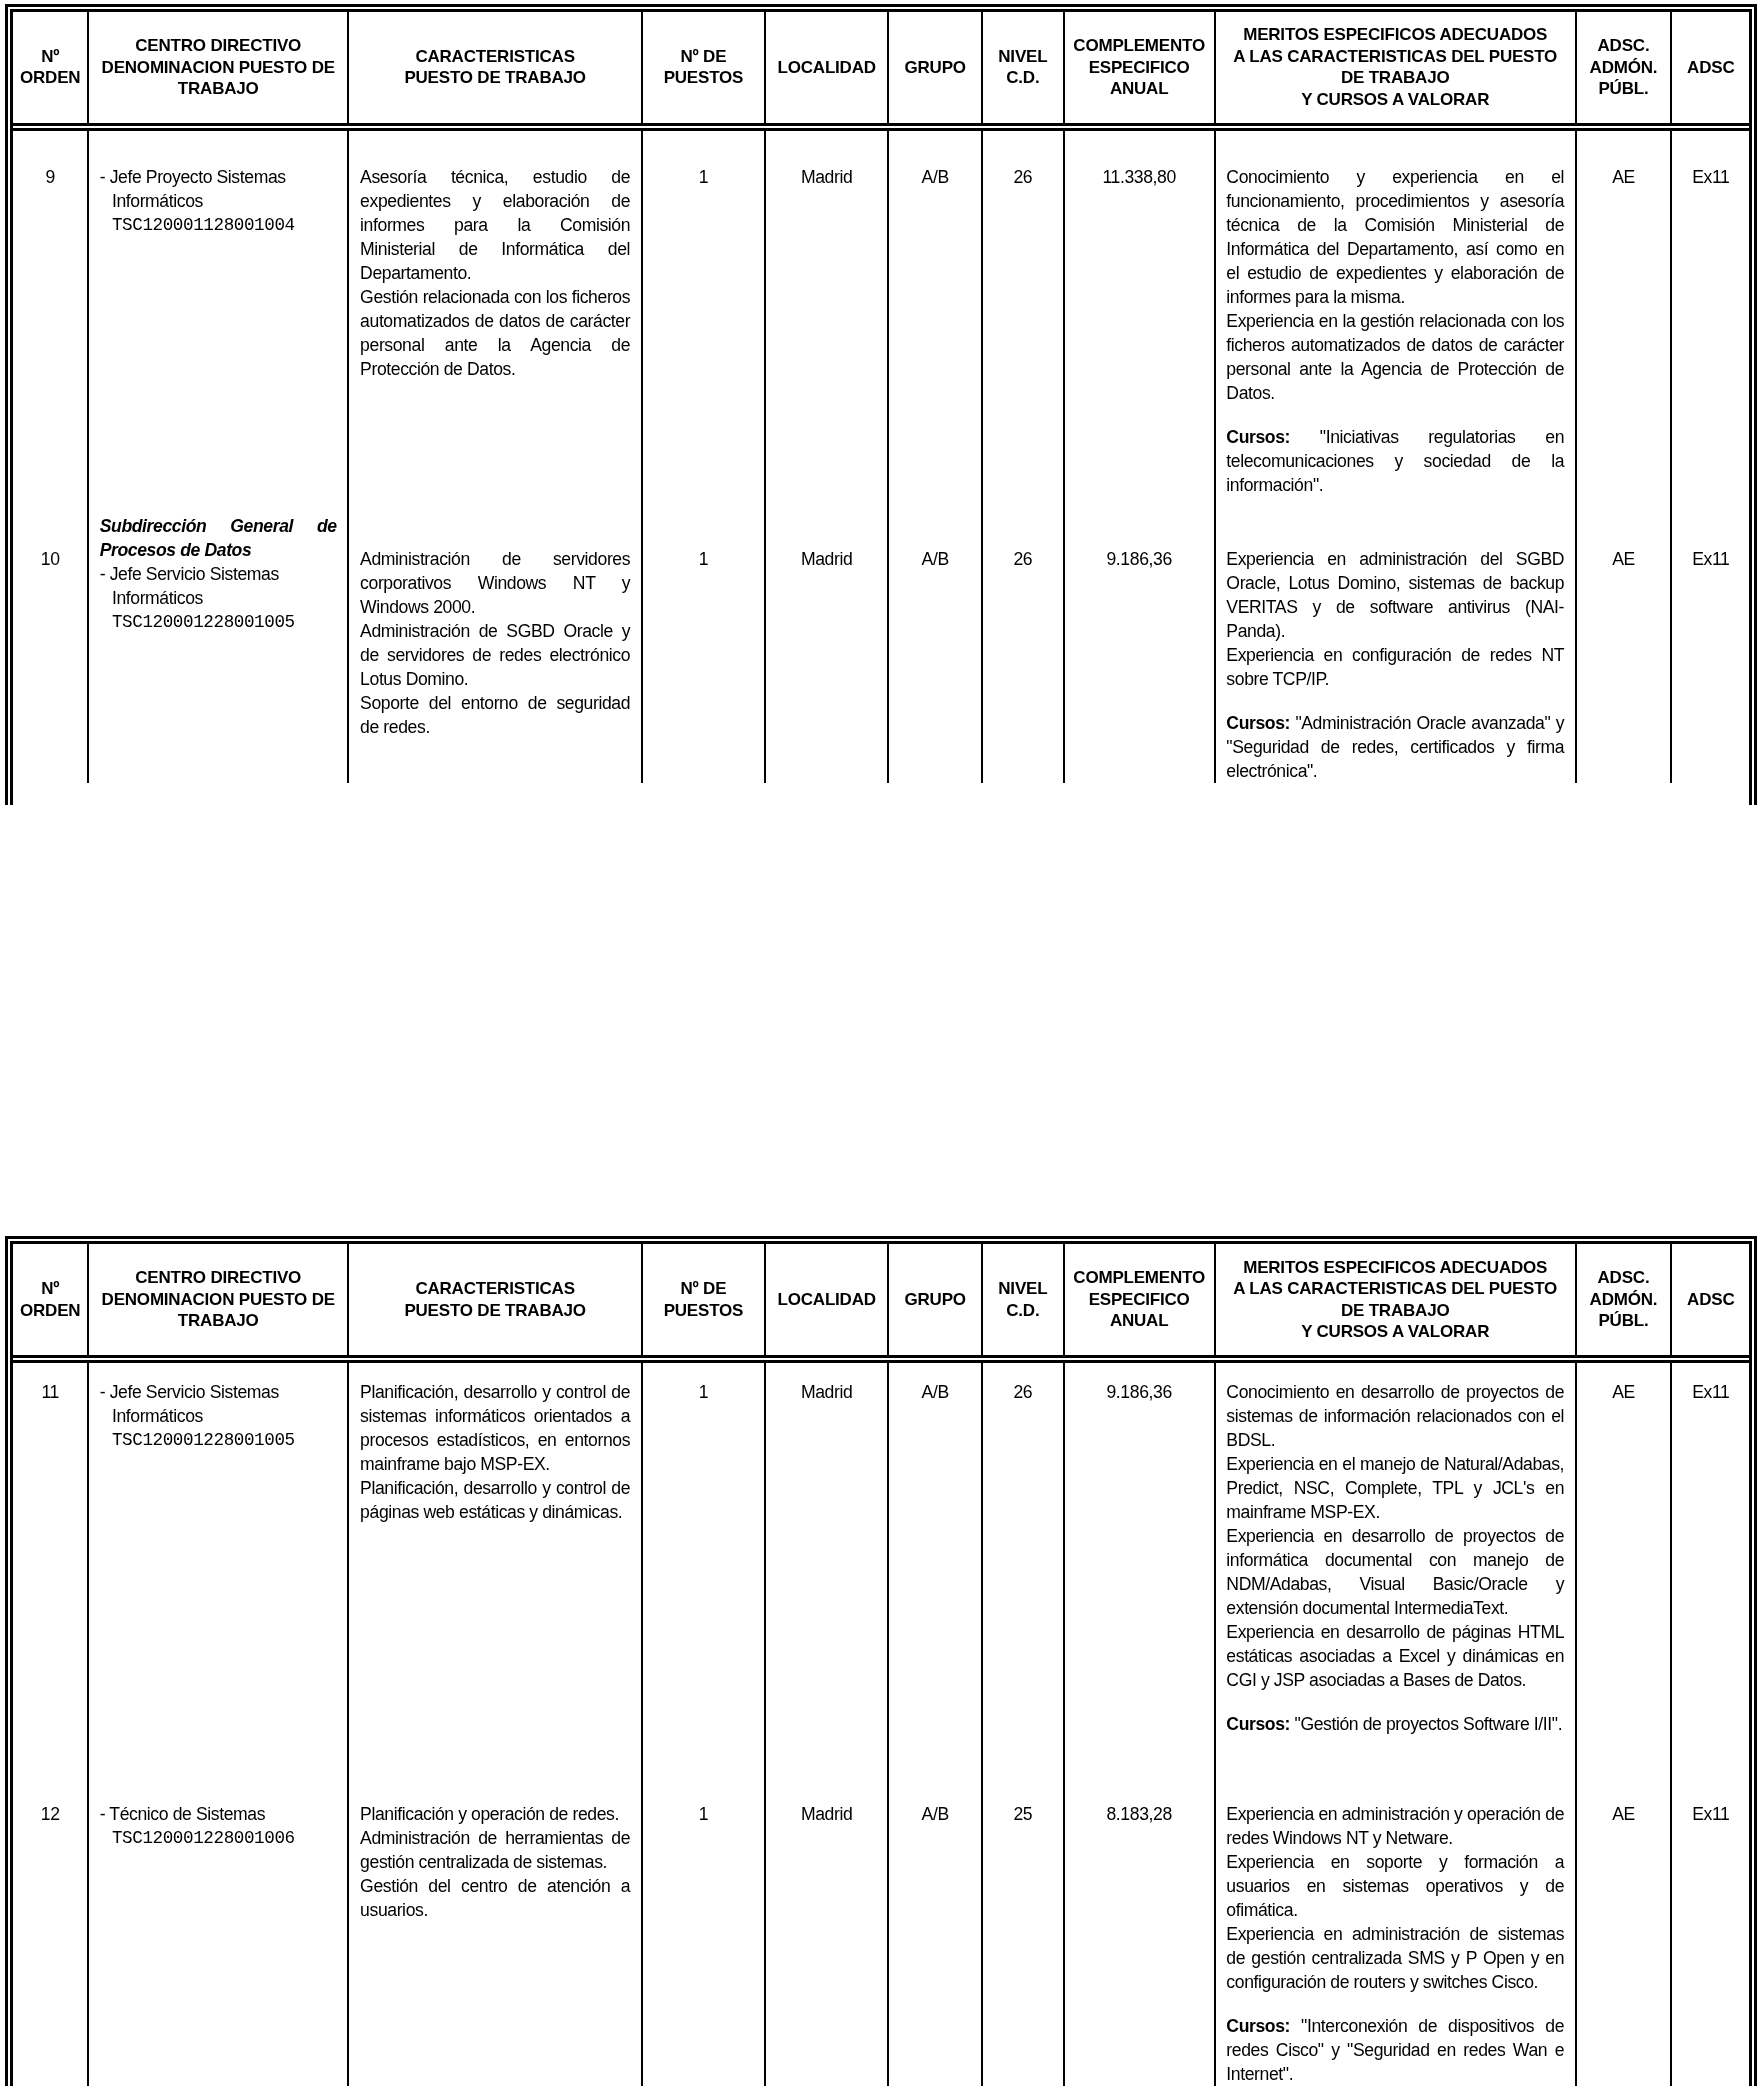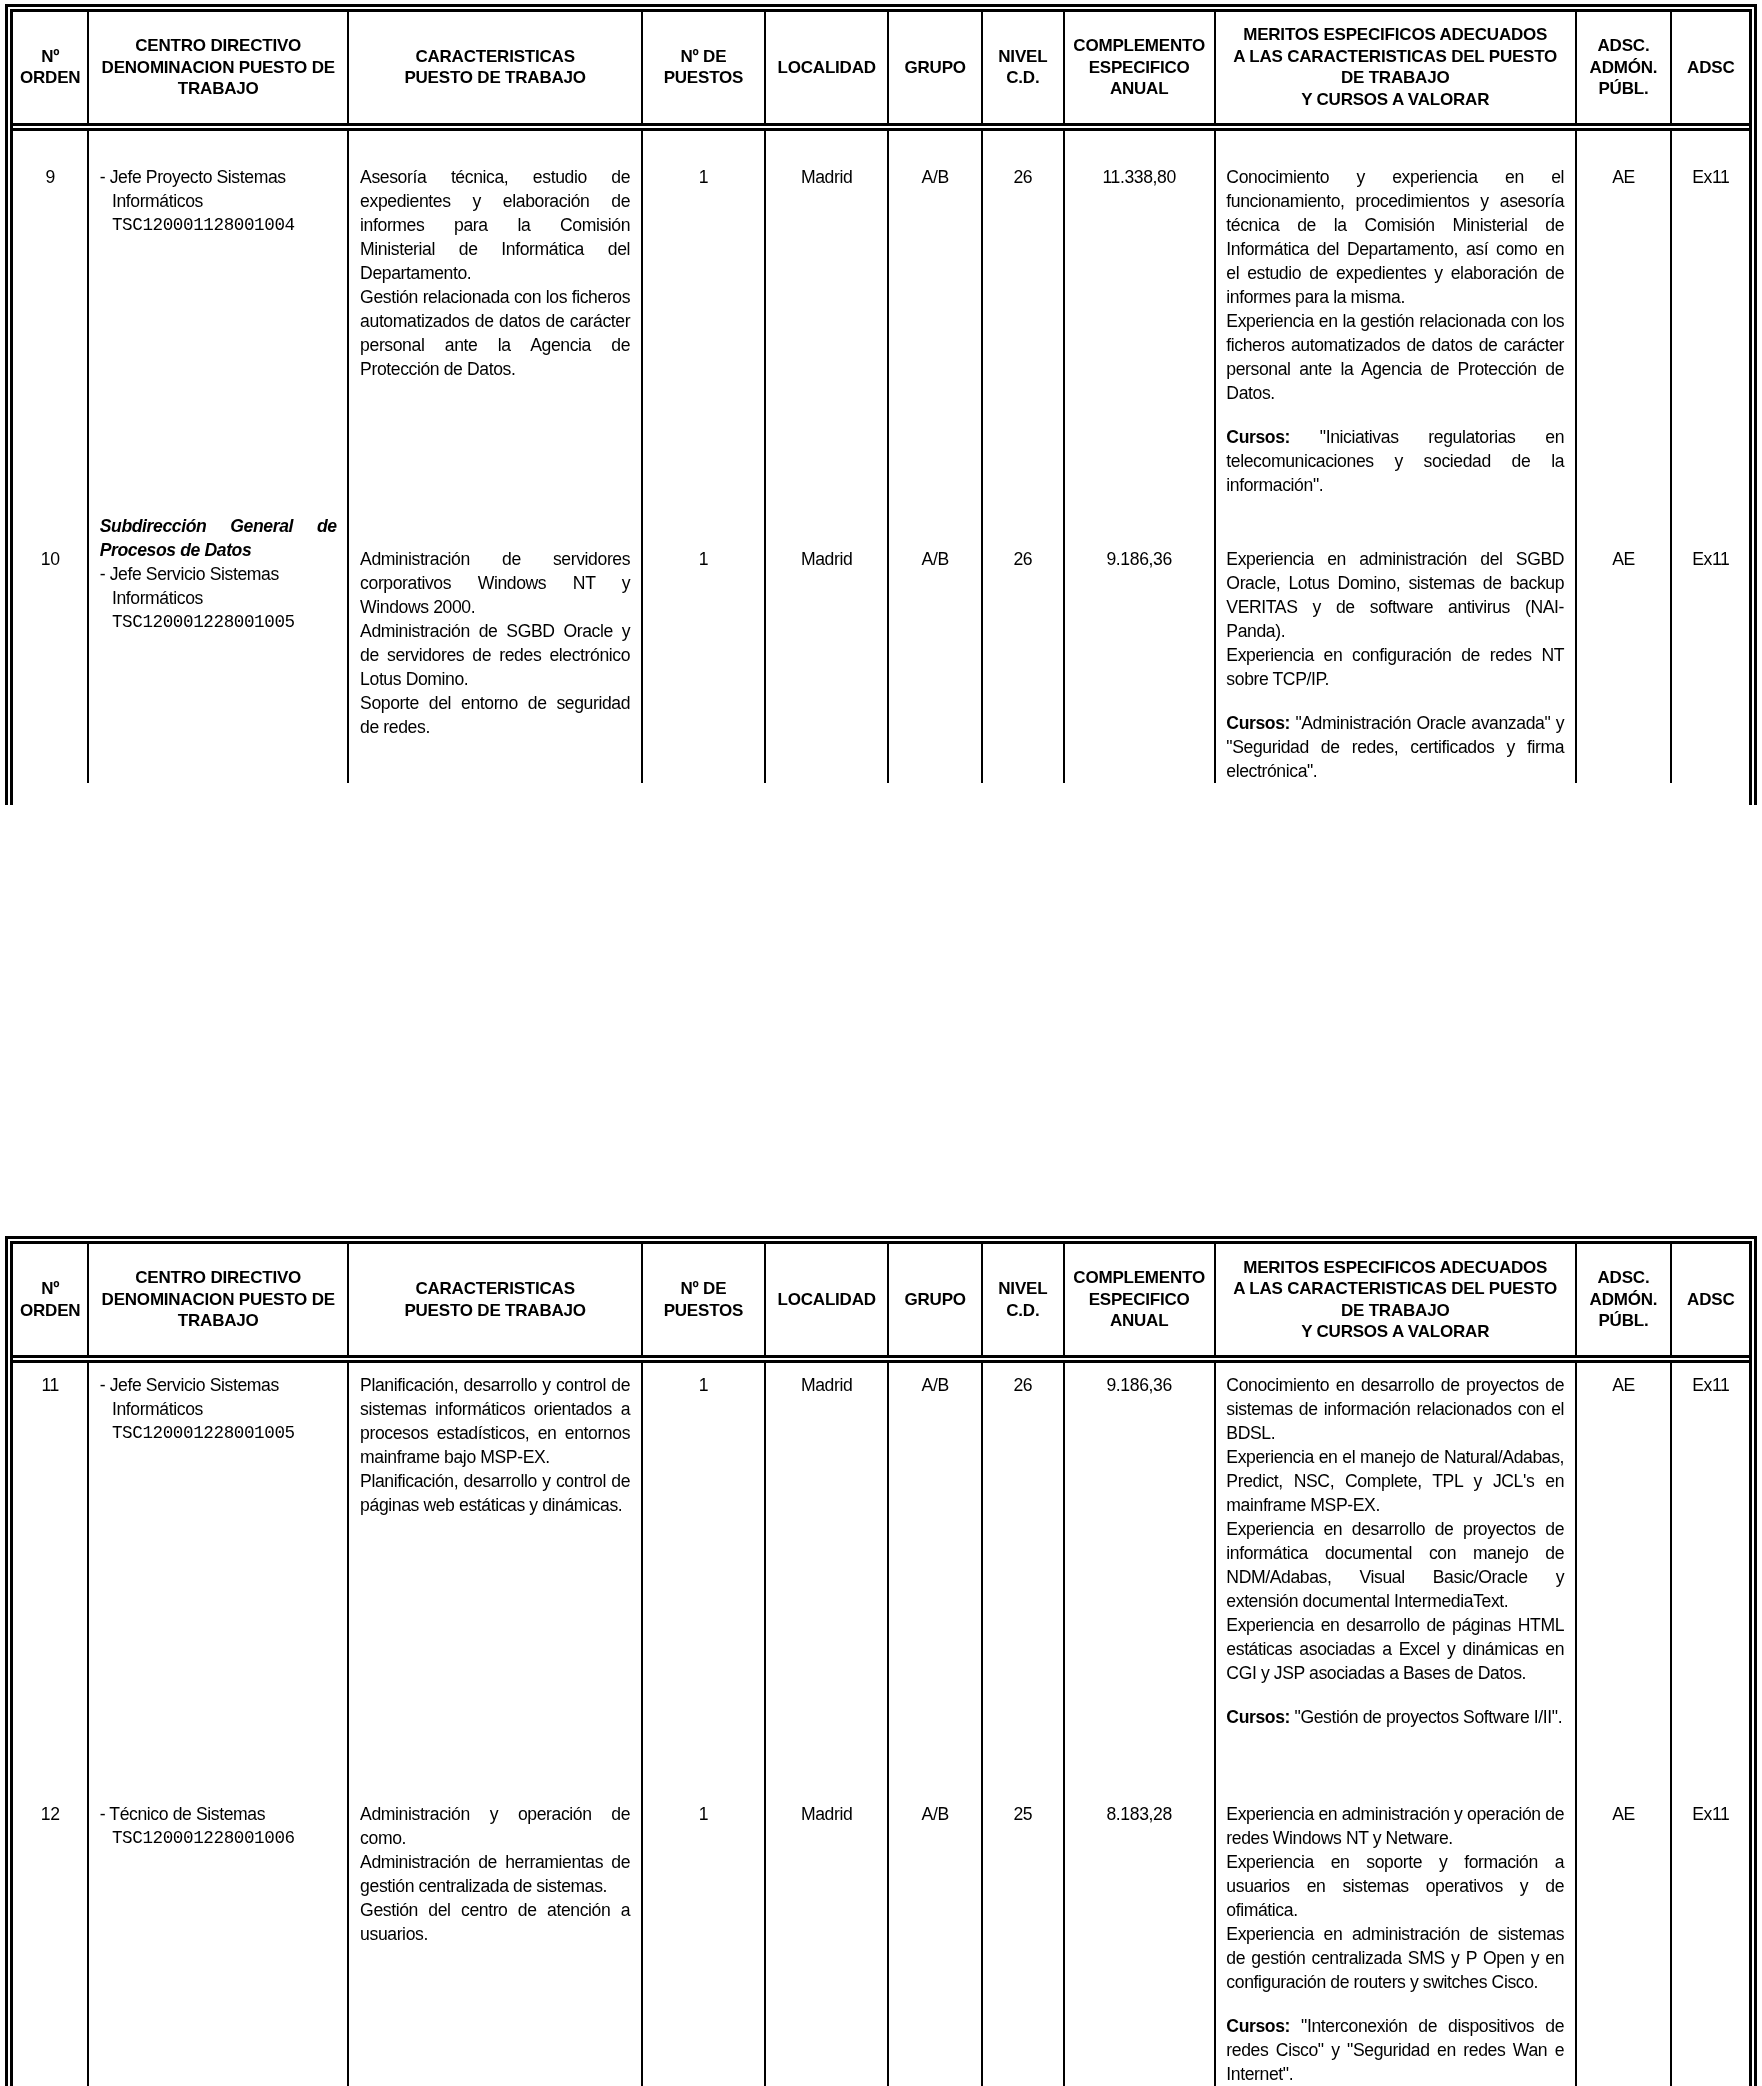--- a/index.html
+++ b/index.html
@@ -50,21 +50,21 @@
     font-size:17.6px; line-height:24px;
     letter-spacing:-0.4px;
     padding:0 10.7px;
   }
   td.center { text-align:center; padding-left:3.1px; padding-right:3.1px; }
 
   
   .row-t1-a td { padding-top:34px; height:383px; }
   .row-t1-b td { padding-top:37px; }
   .row-t1-b td.cell-centro { padding-top:4.6px; }
-  .row-t2-a td { padding-top:10px; height:417px; }
+  .row-t2-a td { padding-top:17px; height:417px; }
   .row-t2-b td { padding-top:26px; }
 
   .cell-caract, .cell-meritos { text-align:justify; }
   .centro-heading { font-weight:bold; text-align:justify;font-style:italic; }
   .denom-line  { padding-left:12.2px; text-indent:-12.2px; }
   .denom-code  { padding-left:12.2px;font-family:Liberation Mono, monospace; }
 
   .cursos-para { margin-top:20px; }
   .cursos-label { font-weight:bold; }
 </style>
@@ -295,21 +295,21 @@
         <td class="center">AE</td>
         <td class="center">Ex11</td>
       </tr>
       <tr class="row-t2-b">
         <td class="center">12</td>
         <td class="cell-centro">
           <div class="denom-line">- Técnico de Sistemas</div>
           <div class="denom-code">TSC120001228001006</div>
         </td>
         <td class="cell-caract">
-            <div class="bound-line">Administración y operación de como.</div>
+            <div class="bound-line">Planificación y operación de redes.</div>
             <div class="bound-line">Administración de herramientas de gestión centralizada de sistemas.</div>
             <div class="bound-line">Gestión del centro de atención a usuarios.</div>
           </td>
         <td class="center">1</td>
         <td class="center">Madrid</td>
         <td class="center">A/B</td>
         <td class="center">25</td>
         <td class="center">8.183,28</td>
         <td class="cell-meritos">
           <div>

